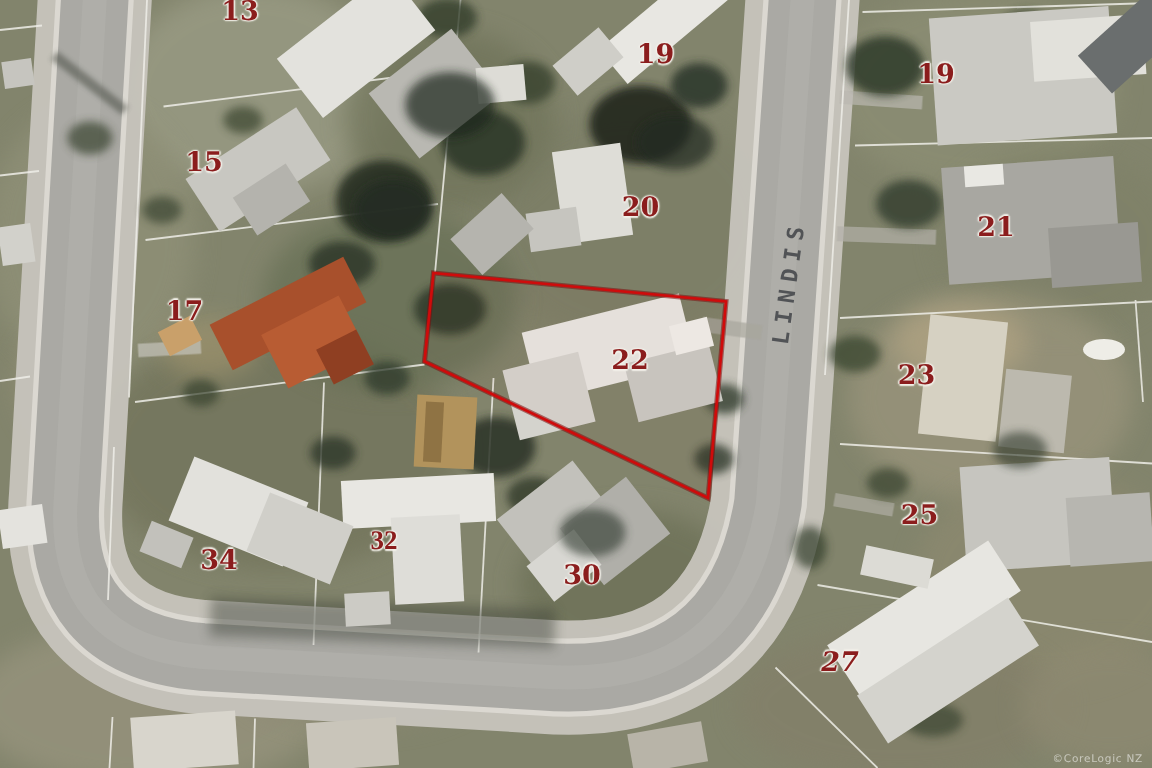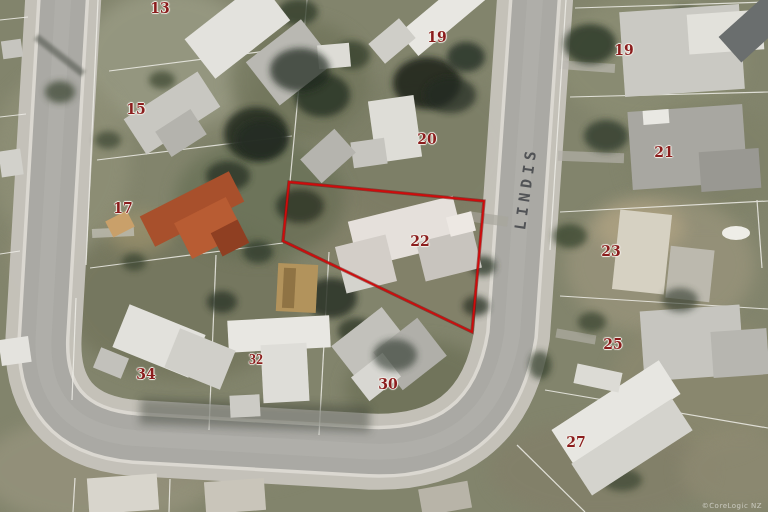--- a/index.html
+++ b/index.html
@@ -4,21 +4,21 @@
 <style>
   html,body{margin:0;padding:0;background:#222;}
   .stage{
     position:relative;width:768px;height:512px;overflow:hidden;
     background:#82846c;font-family:"DejaVu Sans",sans-serif;
   }
   .stage svg{position:absolute;left:0;top:0;}
   .labels-layer{position:absolute;left:0;top:0;width:100%;height:100%;pointer-events:none;}
   .parcel-label{
     position:absolute;transform:translate(-50%,-50%);
-    font-family:"DejaVu Serif",serif;font-weight:bold;font-size:14px;line-height:1;
+    font-family:"DejaVu Serif",serif;font-weight:bold;font-size:18px;line-height:1;
     color:#8b1d1d;white-space:nowrap;
     text-shadow:-1px 0 1px #f3f1ea, 1px 0 1px #f3f1ea, 0 -1px 1px #f3f1ea, 0 1px 1px #f3f1ea;
   }
   .street-label{
     position:absolute;left:526px;top:188px;
     transform:translate(-50%,-50%) rotate(-82deg);
     font-family:"DejaVu Sans Mono",monospace;font-weight:bold;font-size:15px;
     letter-spacing:5px;color:#45474b;opacity:.88;white-space:nowrap;
   }
   .watermark{
@@ -207,21 +207,21 @@
       <div class="parcel-label" style="left: 160px; top: 8px;">13</div>
       <div class="parcel-label" style="left: 136px; top: 109px;">15</div>
       <div class="parcel-label" style="left: 123px; top: 208px;">17</div>
       <div class="parcel-label" style="left: 437px; top: 37px;">19</div>
       <div class="parcel-label" style="left: 624px; top: 50px; text-align: right;">19</div>
       <div class="parcel-label" style="left: 427px; top: 139px;">20</div>
       <div class="parcel-label" style="left: 628px; top: 152px; margin-left: 36px;">21</div>
       <div class="parcel-label" style="left: 420px; top: 241px; text-align: right;">22</div>
       <div class="parcel-label" style="left: 611px; top: 251px;">23</div>
       <div class="parcel-label" style="left: 613px; top: 344px;">25</div>
-      <div class="parcel-label" style="left: 576px; top: 442px;">27</div>
+      <div class="parcel-label" style="left: 560px; top: 442px; font-style: italic;">27</div>
       <div class="parcel-label" style="left: 388px; top: 384px;">30</div>
       <div class="parcel-label" style="left: 256px; top: 360px; font-family: Liberation Serif, serif;">32</div>
       <div class="parcel-label" style="left: 146px; top: 374px;">34</div>
     </div>
 
   <div class="street-label">LINDIS</div>
 
   <div class="watermark">©CoreLogic NZ</div>
 </div>
 

